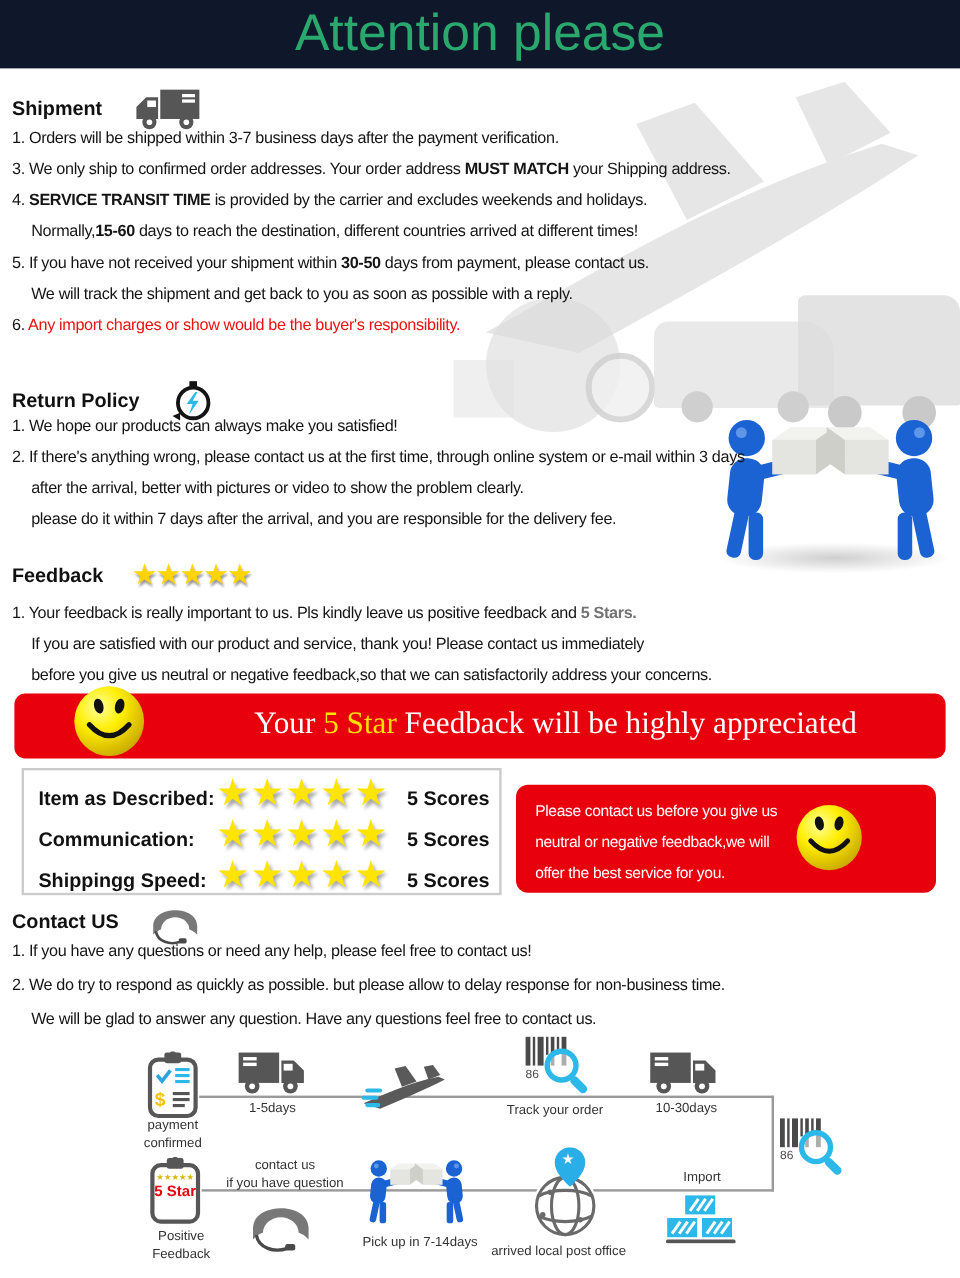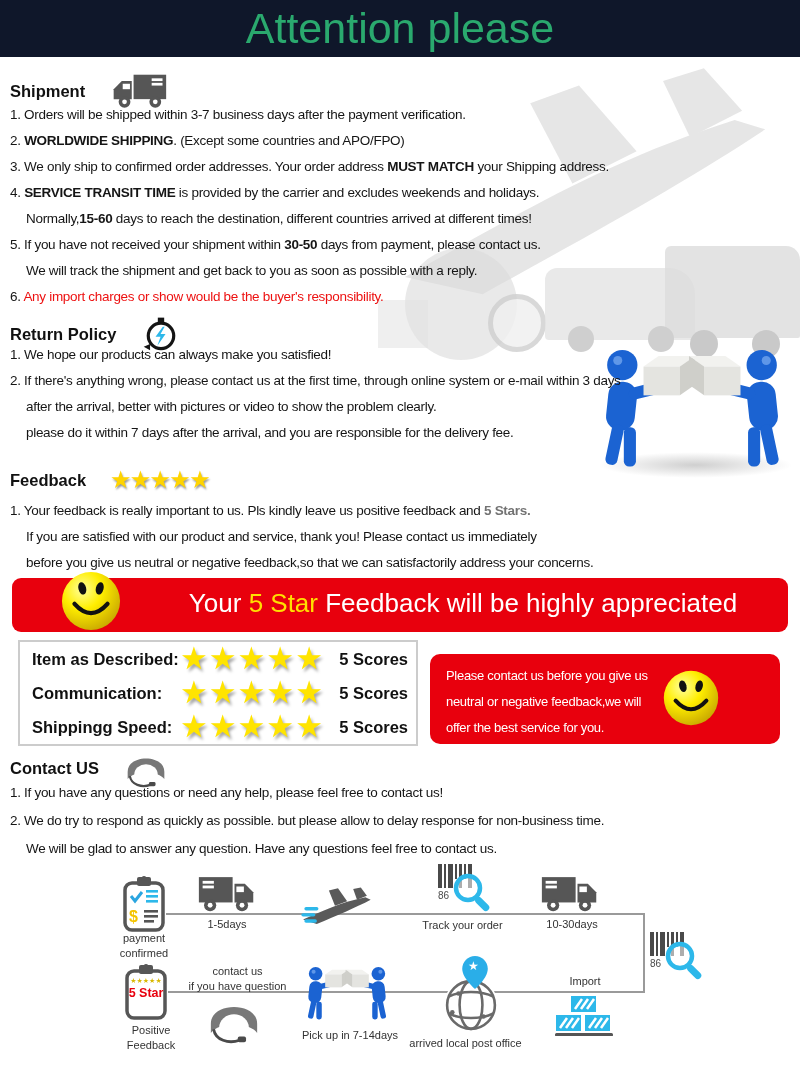--- a/index.html
+++ b/index.html
@@ -16,28 +16,28 @@
   .tlist{position:absolute;left:10px;z-index:3;}
   .tline{height:26px;line-height:26px;font-size:13.5px;letter-spacing:-0.3px;color:#151515;white-space:nowrap;}
   .tline.ind{padding-left:16px;}
   .b{font-weight:bold;}
   .r{color:#ed1111;}
   .rb{color:#737373;font-weight:bold;text-align:right;}
   .w{color:#fff;}
   .y{color:#ffdf00;}
   .contact-list .tline{height:28px;line-height:28px;}
   
-  .banner{position:absolute;left:12px;top:578px;width:776px;height:54px;background:#e8000d;border-radius:9px;z-index:3;}
+  .banner{position:absolute;left:12px;top:578px;width:776px;height:54px;background:#e8000d;border-radius:9px;z-index:3;font-family:Liberation Serif, serif;}
   .banner-text{position:absolute;left:130px;right:4px;top:0;height:50px;line-height:50px;
                text-align:center;font-size:26px;white-space:nowrap;}
   .smiley{position:absolute;z-index:4;}
   
   .scorebox{position:absolute;left:18px;top:640px;width:400px;height:106px;border:2px solid #ccc;
             box-sizing:border-box;z-index:3;background:#fff;display:flex;flex-direction:column;justify-content:space-evenly;padding:0 8px 0 12px;}
-  .score-row{display:flex;align-items:center;height:34px;}
+  .score-row{display:flex;align-items:flex-end;height:34px;}
   .score-label{font-weight:bold;font-size:16.5px;width:148px;color:#111;}
   .score-stars{font-size:31px;line-height:30px;color:#ffe400;letter-spacing:1px;
                text-shadow:2px 3px 3px rgba(0,0,0,0.35);}
   .score-value{margin-left:auto;font-weight:bold;font-size:16.5px;color:#111;}
   
   .noticebox{position:absolute;left:430px;top:654px;width:350px;height:90px;background:#e8000d;
              border-radius:10px;z-index:3;}
   .notice-line{position:absolute;left:16px;color:#fff;font-size:13px;letter-spacing:-0.3px;white-space:nowrap;}
   
   .headstars{font-size:21px;color:#ffd400;letter-spacing:1px;text-shadow:1px 2px 2px rgba(0,0,0,0.4);line-height:20px;}
@@ -178,21 +178,20 @@
     </svg>
 
   <div class="shead" style="top:72px">
     <span>Shipment</span>
     <svg width="58" height="38" viewBox="0 0 64 42" style="transform:scaleX(-1)">
         <use href="#truck"></use>
       </svg>
   </div>
   <div class="tlist" style="top:102px">
     <div class="tline"><span>1. Orders will be shipped within 3-7 business days after the payment verification.</span></div>
-    <div class="tline"><span>2. </span><span class="b">WORLDWIDE SHIPPING</span><span>. (Except some countries and APO/FPO)</span></div>
     <div class="tline"><span>3. We only ship to confirmed order addresses. Your order address </span><span class="b">MUST MATCH</span><span> your Shipping address.</span></div>
     <div class="tline"><span>4. </span><span class="b">SERVICE TRANSIT TIME</span><span> is provided by the carrier and excludes weekends and holidays.</span></div>
     <div class="tline ind"><span>Normally,</span><span class="b">15-60</span><span> days to reach the destination, different countries arrived at different times!</span></div>
     <div class="tline"><span>5. If you have not received your shipment within </span><span class="b">30-50</span><span> days from payment, please contact us.</span></div>
     <div class="tline ind"><span>We will track the shipment and get back to you as soon as possible with a reply.</span></div>
     <div class="tline"><span>6. </span><span class="r">Any import charges or show would be the buyer's responsibility.</span></div>
   </div>
 
   <div class="shead" style="top:314px">
     <span>Return Policy</span>

